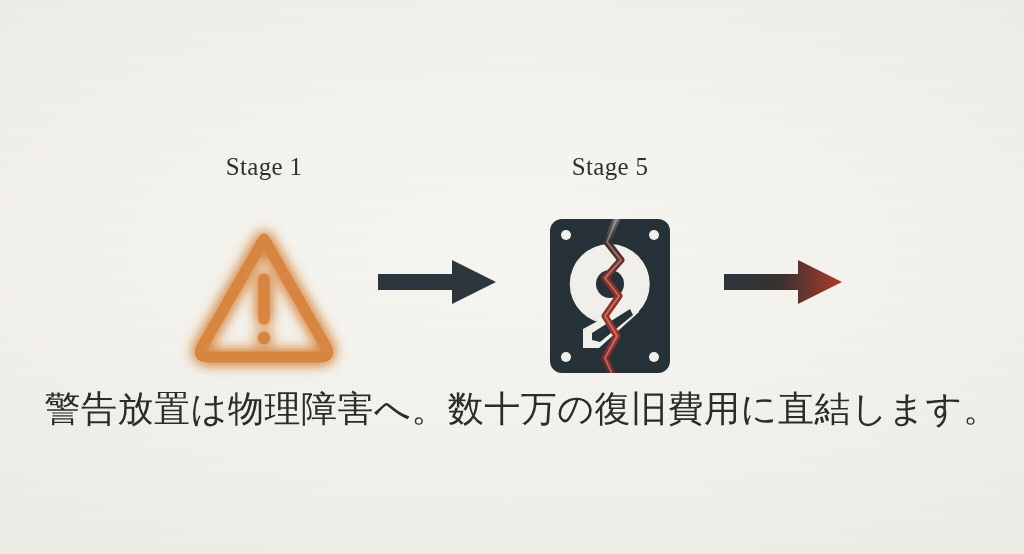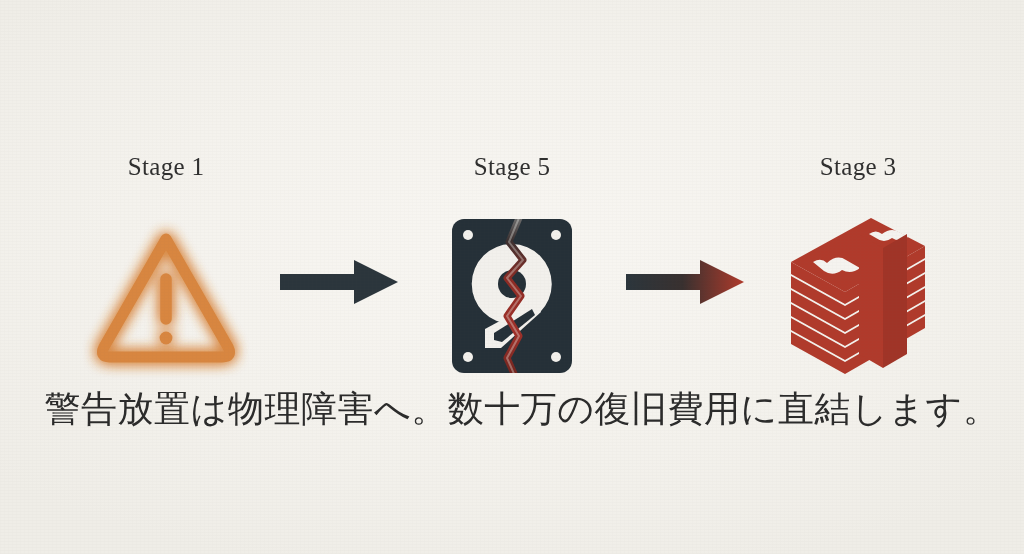--- a/index.html
+++ b/index.html
@@ -195,57 +195,18 @@
           <linearGradient id="arrowGrad" x1="0" y1="0" x2="1" y2="0">
             <stop offset="0%" stop-color="#2b353c"></stop>
             <stop offset="48%" stop-color="#38302f"></stop>
             <stop offset="100%" stop-color="#b03a2b"></stop>
           </linearGradient>
         </defs>
         <path d="M0 16 L74 16 L74 2 L118 24 L74 46 L74 32 L0 32 Z" fill="url(#arrowGrad)"></path>
       </svg>
     </div>
 
-    <div class="stage">
-      <div class="stage-label">Stage 3</div>
-
-      <div class="stage-art">
-        <svg width="150" height="160" viewBox="0 0 150 160">
-          <g fill="#b03a2b">
-
-            <g>
-              <path d="M8 88  L62 118 L142 72  L142 84  L62 130 L8 100 Z"></path>
-              <path d="M8 102 L62 132 L142 86  L142 98  L62 144 L8 114 Z"></path>
-              <path d="M8 116 L62 146 L142 100 L142 112 L62 158 L8 128 Z"></path>
-              <path d="M8 74  L62 104 L142 58  L142 70  L62 116 L8 86 Z"></path>
-              <path d="M8 60  L62 90  L142 44  L142 56  L62 102 L8 72 Z"></path>
-              <path d="M8 46  L62 76  L142 30  L142 42  L62 88  L8 58 Z"></path>
-            </g>
-
-            <path d="M8 46 L62 76 L142 30 L88 2 Z"></path>
-          </g>
-
-          <g fill="#f5f3ef">
-            <path d="M30 46
-                     q8 -5 14 1
-                     q10 -9 19 -3
-                     l14 8
-                     q-9 7 -18 2
-                     q-9 7 -18 1 Z"></path>
-            <path d="M86 18
-                     q7 -5 13 0
-                     q9 -7 17 -2
-                     l9 5
-                     q-8 6 -16 1
-                     q-8 6 -16 0 Z"></path>
-          </g>
-
-          <path d="M76 18 L100 32 L100 152 L76 138 Z" fill="#b03a2b"></path>
-          <path d="M100 32 L124 18 L124 138 L100 152 Z" fill="#a03427"></path>
-        </svg>
-      </div>
-    </div>
 
   </div>
 
   <div class="caption">警告放置は物理障害へ。数十万の復旧費用に直結します。</div>
 
 </div>
 
 </body></html>

